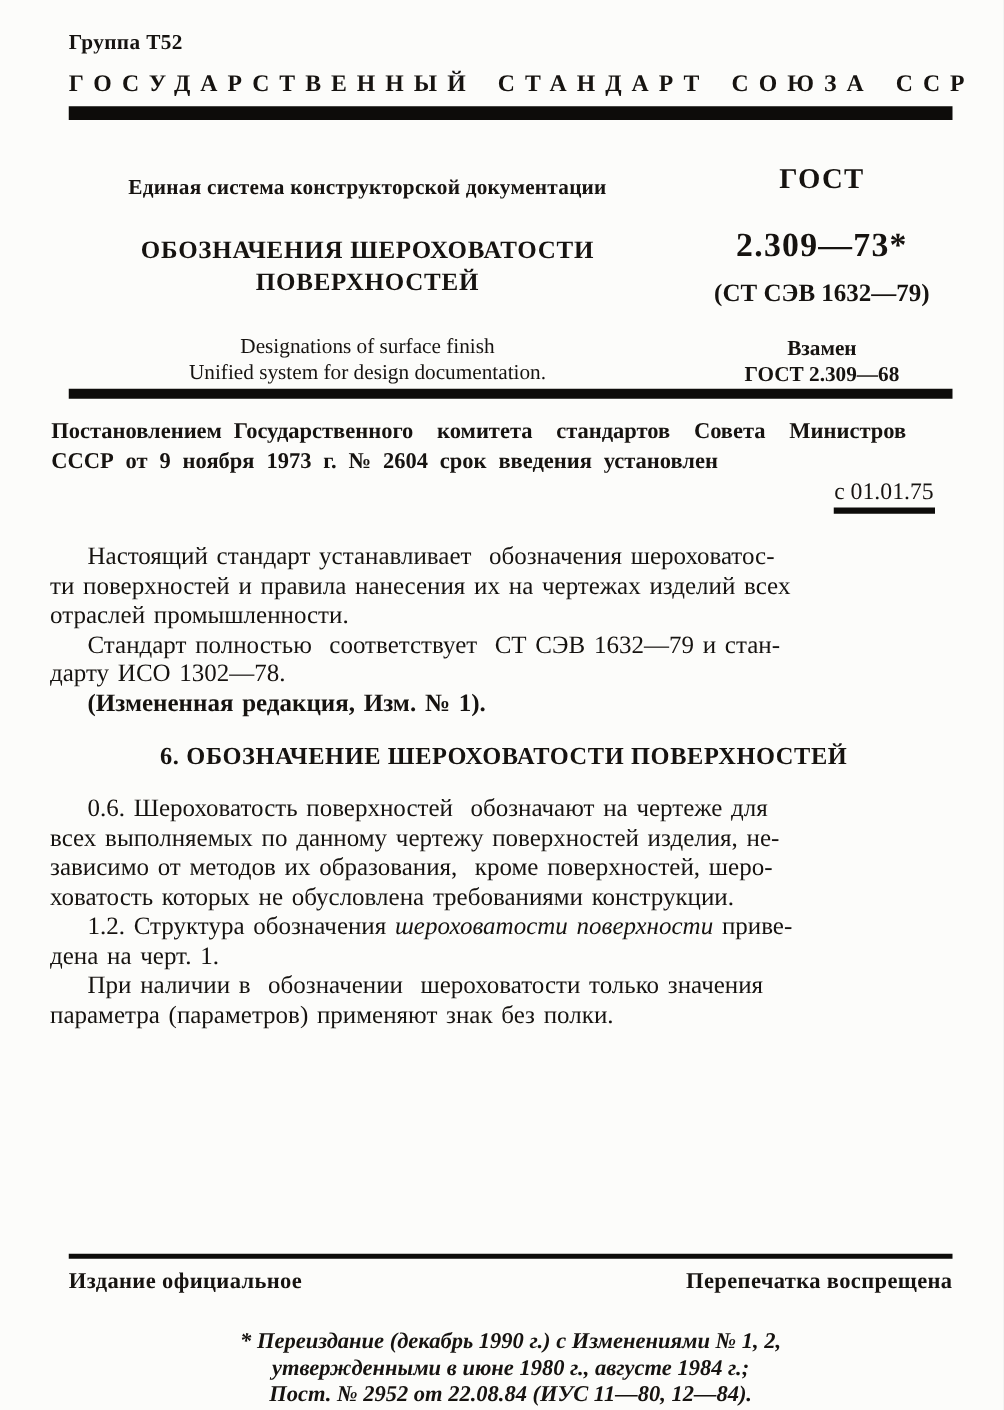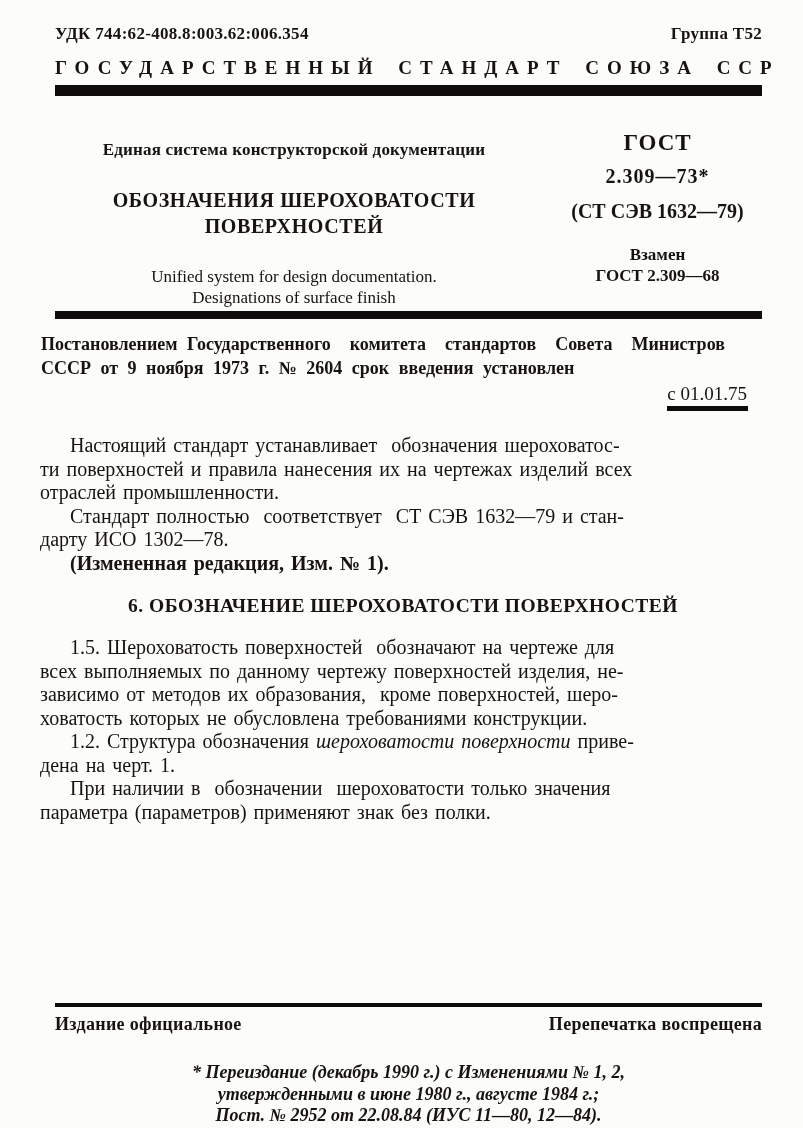--- a/index.html
+++ b/index.html
@@ -20,21 +20,21 @@
     letter-spacing:8px;word-spacing:5px;white-space:nowrap;}
   .rule-thick{background:#0d0c0a;}
   .banner-rule{top:85px;left:55px;right:41px;height:11px;}
   
   .masthead-left{top:140px;left:55px;width:478px;text-align:center;}
   .eskd{font-weight:bold;font-size:17px;letter-spacing:0.2px;}
   .title-ru{margin-top:27px;font-weight:bold;font-size:20px;line-height:26px;letter-spacing:0.6px;}
   .title-en{margin-top:27px;font-size:17px;line-height:21px;}
   .gost-box{top:130px;left:550px;width:215px;text-align:center;font-weight:bold;}
   .gost-label{font-size:23px;letter-spacing:1px;}
-  .gost-number{margin-top:9px;font-size:20px;letter-spacing:1px;}
+  .gost-number{margin-top:25px;font-size:27px;letter-spacing:1px;}
   .sev-ref{margin-top:12px;font-size:20px;}
   .replaces{margin-top:21px;font-size:17px;line-height:21px;}
   .divider-rule{top:311px;left:55px;right:41px;height:8px;}
   
   .resolution{top:332px;left:41px;right:41px;font-weight:bold;font-size:18px;
     line-height:24px;white-space:pre-wrap;word-spacing:5px;}
   .effective{top:383px;right:56px;font-weight:normal;font-size:19px;}
   .effective-underline{top:406px;right:55px;width:81px;height:5px;}
   
   .body-block{left:40px;right:41px;font-size:20px;line-height:23.5px;
@@ -52,36 +52,35 @@
     font-weight:bold;font-size:18px;letter-spacing:0.3px;}
   .footnote{top:1062px;left:55px;right:41px;text-align:center;
     font-style:italic;font-weight:bold;font-size:18px;line-height:21.5px;white-space:pre-line;}
 </style>
 </head>
 <body>
 
 <div class="page">
 
   <div class="abs udk-row">
-    <span>УДК 744:62-408.8:003.62:006.354</span>
     <span>Группа Т52</span>
   </div>
 
   <div class="abs state-banner">ГОСУДАРСТВЕННЫЙ СТАНДАРТ СОЮЗА ССР</div>
   <div class="abs rule-thick banner-rule"></div>
 
   <div class="abs masthead-left">
     <div class="eskd">Единая система конструкторской документации</div>
     <div class="title-ru">
       <div>ОБОЗНАЧЕНИЯ ШЕРОХОВАТОСТИ</div>
       <div>ПОВЕРХНОСТЕЙ</div>
     </div>
     <div class="title-en">
+      <div>Designations of surface finish</div>
       <div>Unified system for design documentation.</div>
-      <div>Designations of surface finish</div>
     </div>
   </div>
 
   <div class="abs gost-box">
     <div class="gost-label">ГОСТ</div>
     <div class="gost-number">2.309—73*</div>
     <div class="sev-ref">(СТ СЭВ 1632—79)</div>
     <div class="replaces">
       <div>Взамен</div>
       <div>ГОСТ 2.309—68</div>
@@ -100,21 +99,21 @@
 ти поверхностей и правила нанесения их на чертежах изделий всех
 отраслей промышленности.</p>
     <p>Стандарт полностью  соответствует  СТ СЭВ 1632—79 и стан-
 дарту ИСО 1302—78.</p>
     <p class="bold">(Измененная редакция, Изм. № 1).</p>
   </div>
 
   <div class="abs section-heading">6. ОБОЗНАЧЕНИЕ ШЕРОХОВАТОСТИ ПОВЕРХНОСТЕЙ</div>
 
   <div class="abs body-block clauses-block">
-    <p>1.5. Шероховатость поверхностей  обозначают на чертеже для
+    <p>0.6. Шероховатость поверхностей  обозначают на чертеже для
 всех выполняемых по данному чертежу поверхностей изделия, не-
 зависимо от методов их образования,  кроме поверхностей, шеро-
 ховатость которых не обусловлена требованиями конструкции.</p>
     <p><span>1.2. Структура обозначения </span><span class="ital">шероховатости поверхности</span><span> приве-
 дена на черт. 1.</span></p>
     <p>При наличии в  обозначении  шероховатости только значения
 параметра (параметров) применяют знак без полки.</p>
   </div>
 
   <div class="abs rule-thick footer-rule"></div>

